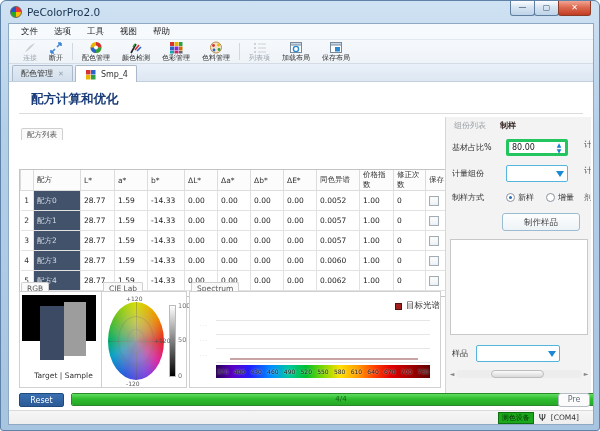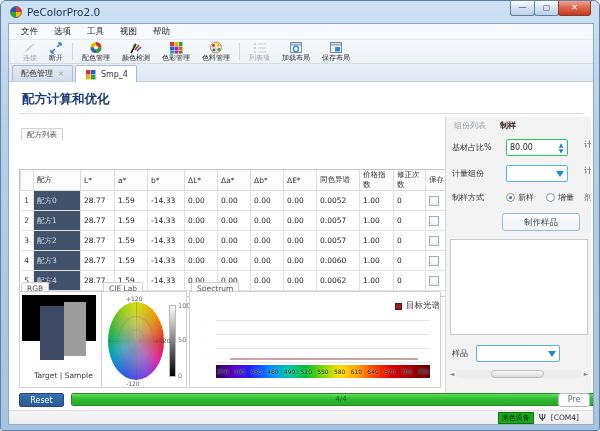--- a/index.html
+++ b/index.html
@@ -39,21 +39,21 @@
 
   .tabstrip { height:18px; background:linear-gradient(#e9f0f8,#dde7f2); border-bottom:1px solid #c2cfdd;
     display:flex; align-items:flex-end; padding-left:3px; gap:2px; }
   .tab { height:16px; display:flex; align-items:center; gap:3px; padding:0 8px; font-size:8px; color:#333;
     background:linear-gradient(#e3ebf4,#d2dfec); border:1px solid #a9bacc; border-bottom:none; border-radius:2px 2px 0 0; }
   .tab.active { background:#fff; height:17px; margin-bottom:-1px; }
   .tab .close-x { color:#96a2ae; font-size:7px; margin-left:2px; }
 
   .content { position:relative; flex:1; background:#fff; overflow:hidden; }
 
-  .page-title { position:absolute; left:13px; top:9px; font-size:12.5px; font-weight:bold; color:#1a3c78; }
+  .page-title { position:absolute; left:22px; top:9px; font-size:12.5px; font-weight:bold; color:#1a3c78; }
   .title-rule { position:absolute; left:10px; right:10px; top:31px; height:1px; background:#dcdcdc; }
 
   .group-label { position:absolute; font-size:7.5px; color:#555; background:#fafafa; border:1px solid #d0d0d0;
     border-bottom:none; padding:1px 5px 0; border-radius:2px 2px 0 0; }
 
   
   .table-box { position:absolute; left:10px; top:55px; width:428px; height:128px; border:1px solid #c4c4c4; background:#fff; overflow:hidden;margin-top:32px; }
   table.ftable { border-collapse:collapse; table-layout:fixed; width:428px; font-size:7.5px; color:#222; }
   .ftable th { font-weight:normal; color:#333; border:1px solid #dcdcdc; border-top:none; height:15px; text-align:left; padding:0 3px; background:#fcfcfc; }
   .ftable td { border:1px solid #e2e2e2; height:20px; padding:0 3px; white-space:nowrap; overflow:hidden; }
@@ -93,21 +93,21 @@
   .spec-ylab { position:absolute; left:10px; font-size:5px; color:#c4c4c4; letter-spacing:1px; }
 
   
   .right-panel { position:absolute; left:436px; top:35px; width:146px; height:276px; background:#f3f3f3;
     border-left:1px solid #d6d6d6; font-size:8px; color:#333; overflow:hidden; }
   .rp-tabs { position:absolute; left:8px; top:3px; display:flex; gap:14px; }
   .rp-tab { font-size:8px; color:#9aa0a6; }
   .rp-tab.active { color:#3a2a28; font-weight:bold; }
   .rp-row { position:absolute; left:6px; display:flex; align-items:center; }
   .rp-label { width:54px; font-size:8px; color:#333; }
-  .spinbox { width:62px; height:17px; border:1px solid #22c55e; border-radius:2px; background:#fff; display:flex; align-items:center; }
+  .spinbox { width:62px; height:17px; border:3px solid #22c55e; border-radius:2px; background:#fff; display:flex; align-items:center; }
   .spinbox input { flex:1; border:none; outline:none; font-size:8px; width:40px; padding-left:3px; color:#222; font-family:inherit; background:transparent; }
   .spin-arrows { width:12px; display:flex; flex-direction:column; align-items:center; line-height:6px; }
   .spin-arrows span { font-size:6px; color:#1a7ecb; }
   .combo { width:62px; height:17px; border:1px solid #53b7dd; border-radius:2px; background:#fff; position:relative; }
   .combo .ddl { position:absolute; right:3px; top:5px; width:0; height:0; border-left:4px solid transparent; border-right:4px solid transparent; border-top:6px solid #1a8ad6; }
   .radio { width:9px; height:9px; border:1px solid #8a949e; border-radius:50%; background:#fff; margin-right:3px; position:relative; }
   .radio.checked::after { content:""; position:absolute; left:2px; top:2px; width:3px; height:3px; border-radius:50%; background:#2a6db5; }
   .radio-opt { display:flex; align-items:center; margin-right:12px; font-size:8px; color:#333; }
   .make-btn { position:absolute; left:56px; top:96px; width:78px; height:18px; border:1px solid #9bbcd0; border-radius:3px;
     background:linear-gradient(#fdfdfd,#edf3f7); font-size:8.5px; color:#444; text-align:center; line-height:16px; }

